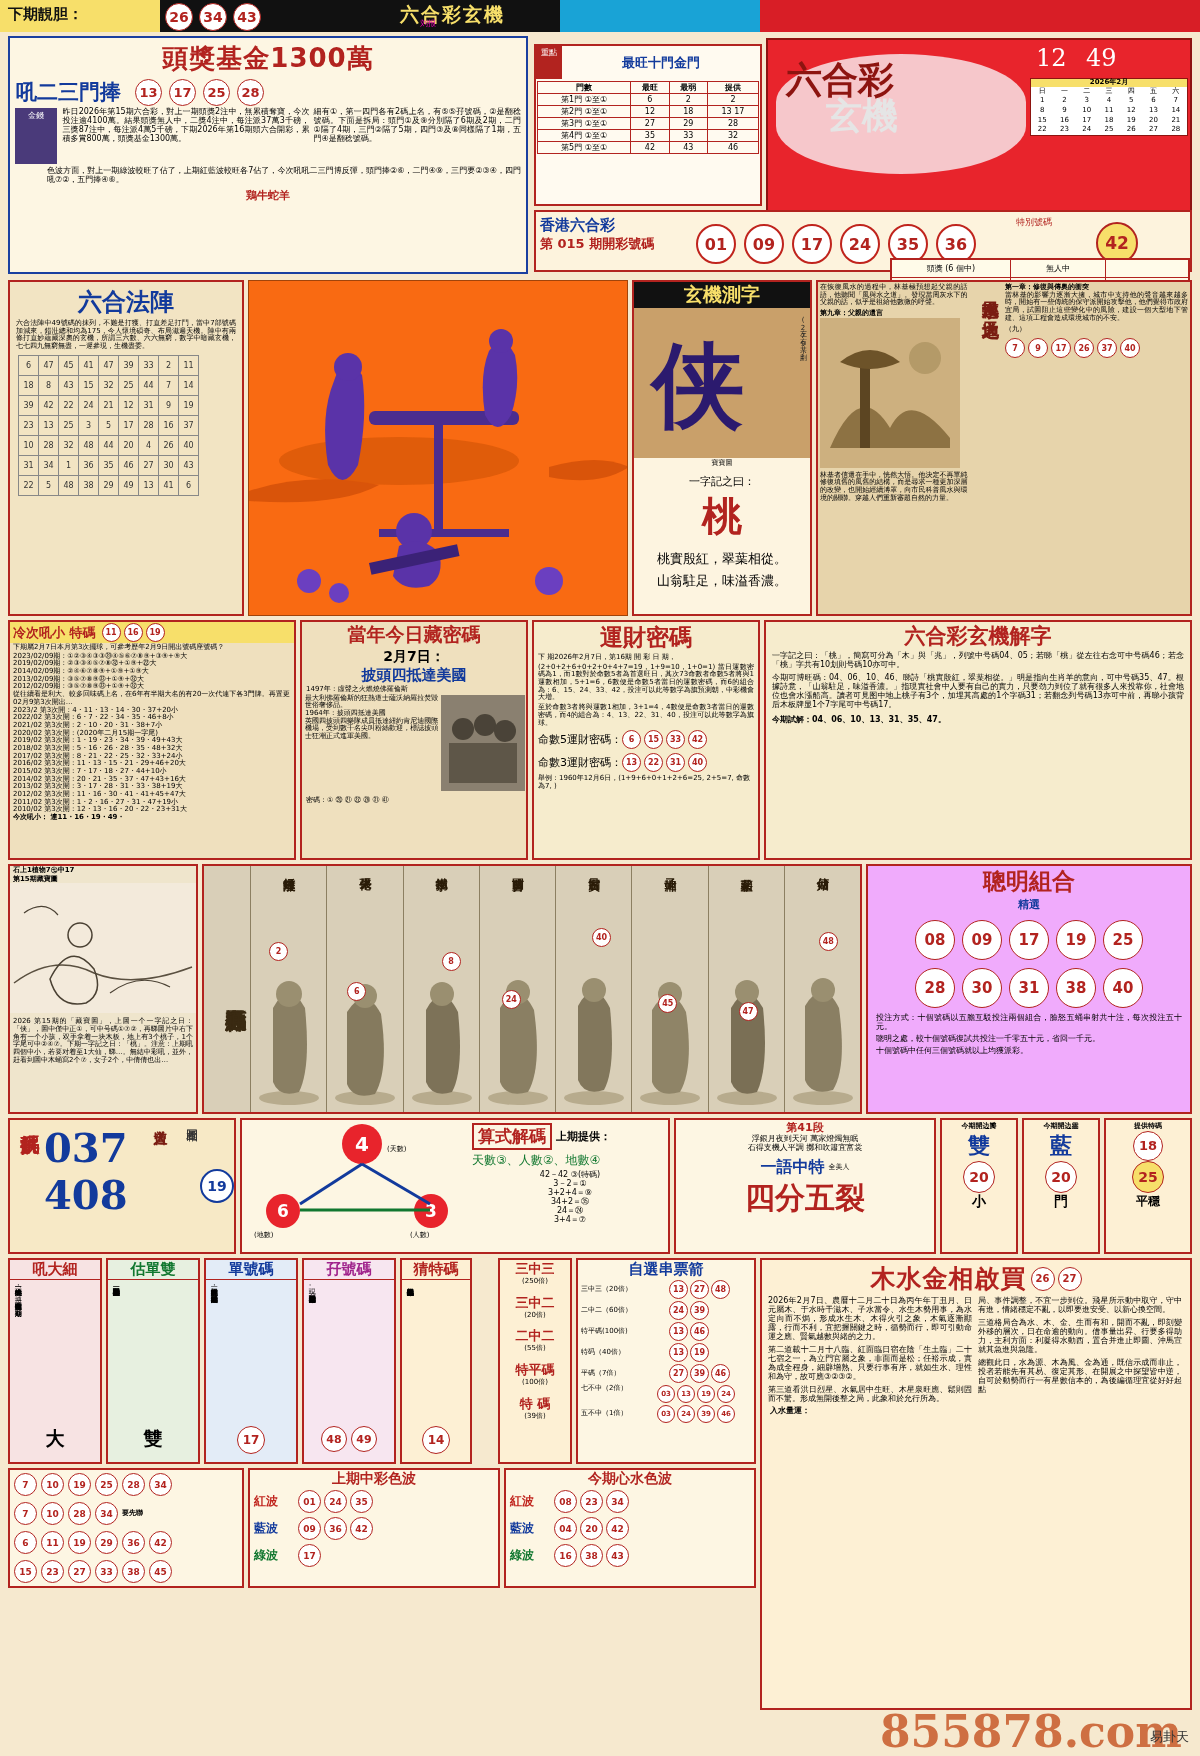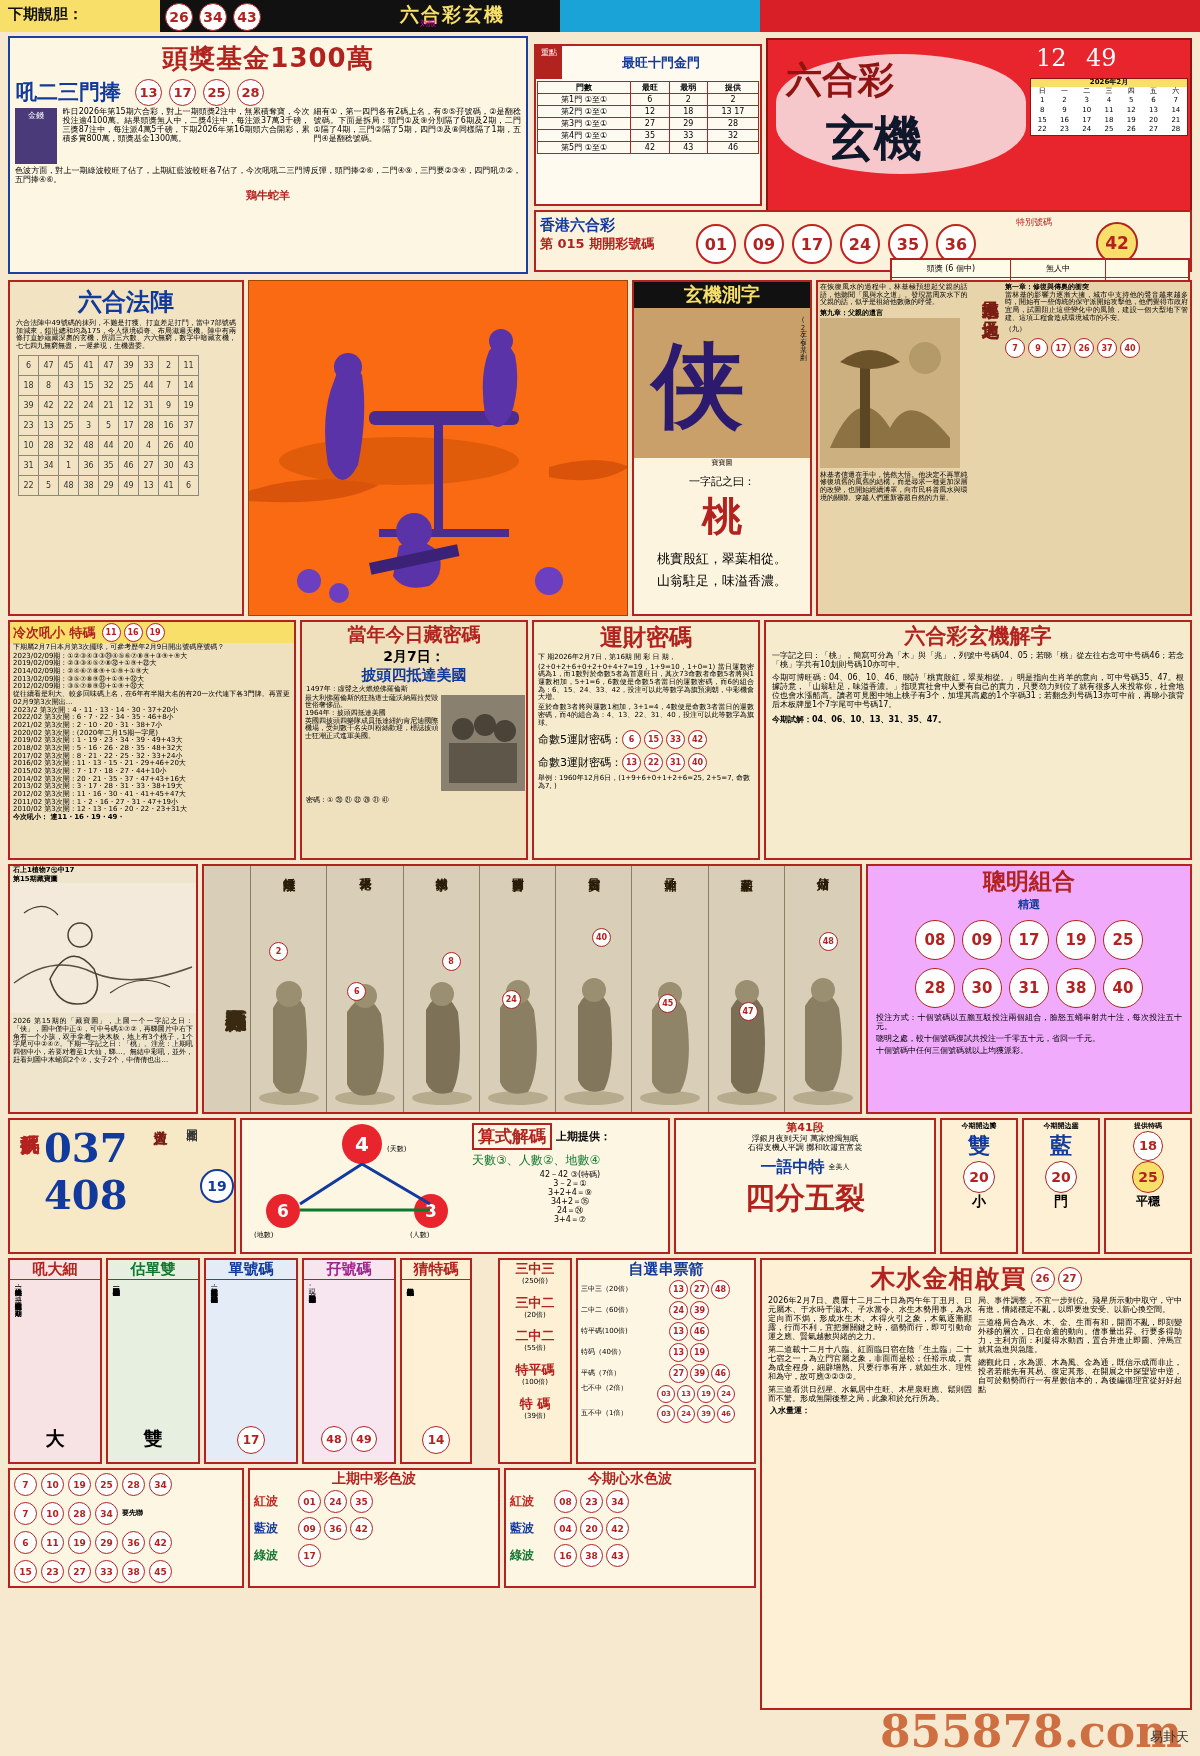--- a/index.html
+++ b/index.html
@@ -49,21 +49,21 @@
     </div>
     <div style="display:flex;padding:0 5px;">
       <div style="width:48px;">
         <div style="width:42px;height:52px;background:#4a3a7a;color:#fff;font-size:8px;text-align:center;line-height:1.1;padding-top:4px;">
           <span>金錢</span>
         </div>
       </div>
       <div class="small" style="width:250px;text-align:justify;">昨日2026年第15期六合彩，對上一期頭獎2注中，無累積奪寶，今次投注逾4100萬。結果頭獎無人中，二獎4注中，每注派37萬3千磅，三獎87注中，每注派4萬5千磅，下期2026年第16期頭六合開彩，累積多賞800萬，頭獎基金1300萬。</div>
       <div class="small" style="width:210px;text-align:justify;padding-left:4px;">細有①，第一四門各有2碼上名，有⑤⑤孖號碼，②是翻稔號碼。下面是拆局：頭門①及⑨分別隔了6期及2期，二門①隔了4期，三門②隔了5期，四門③及⑧同樣隔了1期，五門④是翻稔號碼。</div>
     </div>
-    <div class="small" style="padding:3px 5px;text-align:justify;">色波方面，對上一期綠波較旺了佔了，上期紅藍波較旺各7佔了，今次吼吼二三門博反彈，頭門捧②⑥，二門④⑨，三門要②③④，四門吼⑦②，五門捧④⑥。</div>
+    <div class="small" style="padding:3px 5px;text-align:justify;margin-left:32px;">色波方面，對上一期綠波較旺了佔了，上期紅藍波較旺各7佔了，今次吼吼二三門博反彈，頭門捧②⑥，二門④⑨，三門要②③④，四門吼⑦②，五門捧④⑥。</div>
     <div class="ctr bold" style="font-size:11px;color:#b2231f;">鶏牛蛇羊</div>
   </div>
 
   <div class="blk bd" style="left:534px;top:44px;width:228px;height:162px;background:#fffaf0;">
     <div style="display:flex;align-items:center;">
       <div style="width:26px;height:30px;background:#b2231f;color:#fff;font-size:8px;text-align:center;line-height:1.1;padding-top:3px;">重點</div>
       <div class="bold ctr" style="flex:1;font-size:13px;color:#123a9c;">最旺十門金門</div>
     </div>
     <table class="tb" style="width:222px;margin:2px auto;">
       <tbody>
@@ -104,21 +104,21 @@
             <td>46</td>
       </tr>
     </tbody>
       </table>
   </div>
 
   <div class="blk" style="left:766px;top:38px;width:426px;height:176px;background:#e8242c;border:2px solid #8d1410;">
     <div style="position:absolute;left:8px;top:14px;width:250px;height:120px;background:#f6c7cb;border-radius:50%/40%;"></div>
     <div style="position:absolute;left:18px;top:22px;width:230px;">
       <div class="bold" style="font-size:36px;color:#8d1410;line-height:1;">六合彩</div>
-      <div class="bold" style="font-size:48px;color:#0f172a;line-height:1;margin-left:40px;margin-top:16px;">玄機</div>
+      <div class="bold" style="font-size:36px;color:#e5e5e5;line-height:1;margin-left:40px;">玄機</div>
     </div>
     <div style="position:absolute;left:268px;top:4px;font-size:24px;color:#fff;font-family:'DejaVu Serif',serif;">12</div>
     <div style="position:absolute;left:318px;top:4px;font-size:24px;color:#fff;font-family:'DejaVu Serif',serif;">49</div>
     <div style="position:absolute;left:262px;top:38px;width:156px;background:#fff;border:1px solid #8d1410;">
       <div class="ctr tiny bold" style="background:#f7df6a;">2026年2月</div>
       <table class="tiny" style="width:100%;">
         <tbody>
             <tr>
           <td class="ctr">日</td>
               <td class="ctr">一</td>

